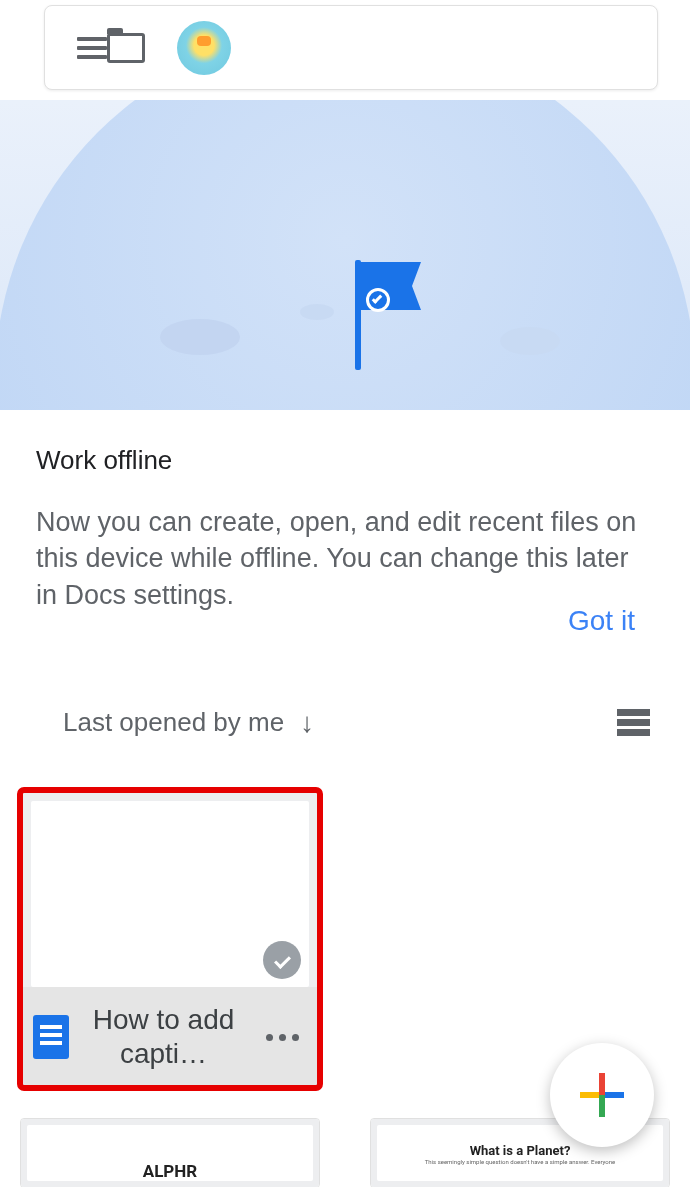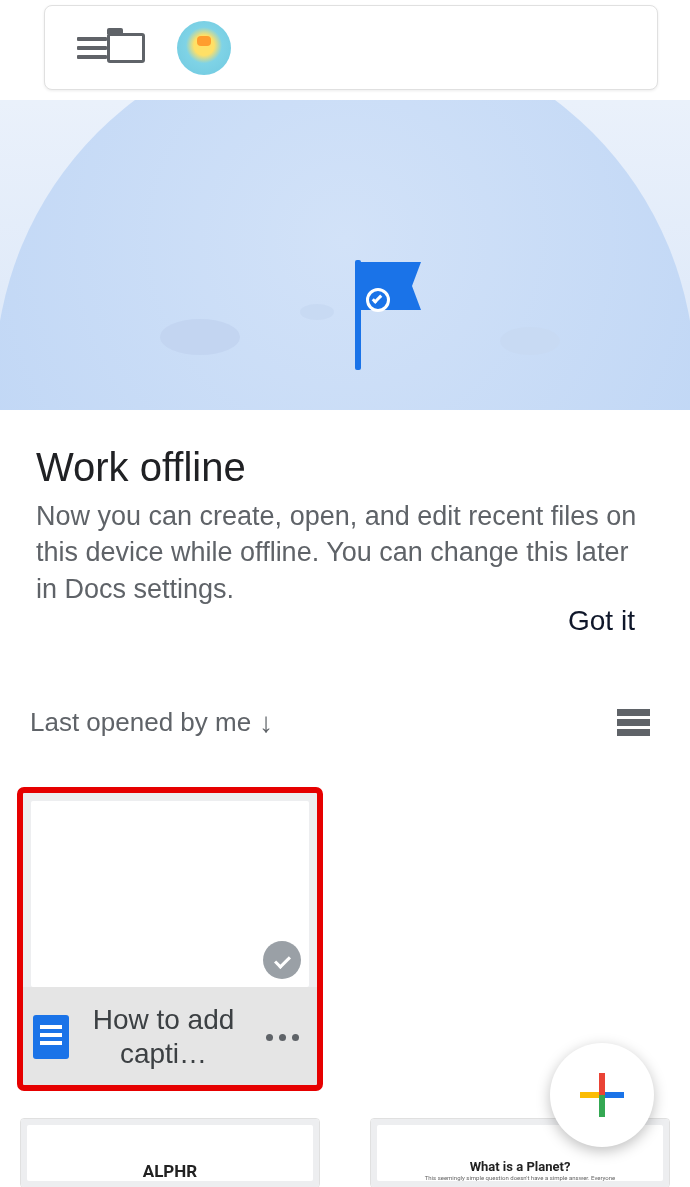--- a/index.html
+++ b/index.html
@@ -79,26 +79,26 @@
   .flagpole{position:absolute;left:355px;top:160px;width:6px;height:110px;background:#1a73e8;border-radius:2px;}
   .flag{position:absolute;left:361px;top:162px;width:60px;height:48px;background:#1a73e8;clip-path:polygon(0 0,100% 0,85% 50%,100% 100%,0 100%);}
   .flag-circle{position:absolute;left:366px;top:188px;width:24px;height:24px;border:3px solid #fff;border-radius:50%;}
   .flag-check{position:absolute;left:372px;top:196px;width:10px;height:5px;border-left:3px solid #fff;border-bottom:3px solid #fff;transform:rotate(-45deg);}
   .star{position:absolute;width:5px;height:5px;background:#7ea9e6;border-radius:50%;}
   .saturn{position:absolute;right:110px;top:45px;width:30px;height:16px;border:3px solid #b0cdf1;border-radius:50%;transform:rotate(-18deg);}
   .saturn::after{content:"";position:absolute;left:7px;top:-3px;width:14px;height:14px;background:#b0cdf1;border-radius:50%;}
   .moon{position:absolute;left:42px;top:165px;width:28px;height:28px;background:#cadcf4;border-radius:50%;}
 
   .offline-section { position:absolute; top:445px; left:36px; right:36px; }
-  .offline-title { font-size:40px; color:#202124; font-weight:400; margin-bottom:8px; font-family: Arial, sans-serif;}
+  .offline-title { font-size:26px; color:#202124; font-weight:400; margin-bottom:28px; font-family: Arial, sans-serif;}
   .offline-body { font-size:27px; color:#5f6368; line-height:1.35; font-family: Arial, sans-serif;}
-  .gotit { position:absolute; left:568px; top:605px; font-size:28px; color:#0f172a; cursor:pointer; font-family: Arial, sans-serif;}
+  .gotit { position:absolute; left:568px; top:605px; font-size:28px; color:#3b82f6; cursor:pointer; font-family: Arial, sans-serif;}
 
   .sort-row { position:absolute; top:706px; left:30px; right:40px; display:flex; align-items:center; justify-content:space-between;}
-  .sort-label { font-size:26px; color:#5f6368; display:flex; align-items:center; gap:8px; cursor:pointer; font-family: Arial, sans-serif;}
+  .sort-label { font-size:26px; color:#5f6368; display:flex; align-items:center; gap:16px; cursor:pointer; font-family: Arial, sans-serif; margin-left: 33px;}
   .arrow-down{font-size:28px;}
   .list-icon{cursor:pointer;}
   .list-icon div{width:30px;height:7px;background:#5f6368;margin:3px 0;position:relative;}
   .list-icon div::before{content:"";position:absolute;left:-3px;top:0;width:8px;height:7px;background:#5f6368;}
 
   .docgrid { position:absolute; top:790px; left:20px; right:20px; bottom:0; display:flex; flex-wrap:wrap; gap:30px; }
   .doc-card {
     width:300px; height:298px; border:1px solid #e0e0e0; border-radius:4px;
     background:#e5e5e5; overflow:hidden; cursor:pointer; display:flex; flex-direction:column;
     position:relative;
@@ -214,21 +214,21 @@
   <div class="doc-card partial">
     <div class="thumb">
       <div class="thumb-inner" style="display:flex;align-items:flex-end;justify-content:center;">
         <div class="mini-text">ALPHR</div>
       </div>
     </div>
   </div>
 
   <div class="doc-card partial" style="margin-left:20px;">
     <div class="thumb">
-      <div class="thumb-inner" style="flex-direction:column;align-items:center;justify-content:flex-end;display:flex;">
+      <div class="thumb-inner" style="flex-direction:column;align-items:center;justify-content:flex-start;display:flex;">
         <div class="mini-text2">What is a Planet?</div>
         <div class="mini-sub">This seemingly simple question doesn't have a simple answer. Everyone</div>
       </div>
     </div>
   </div>
 
 </div>
 
 <div class="fab">
   <div class="plus">

